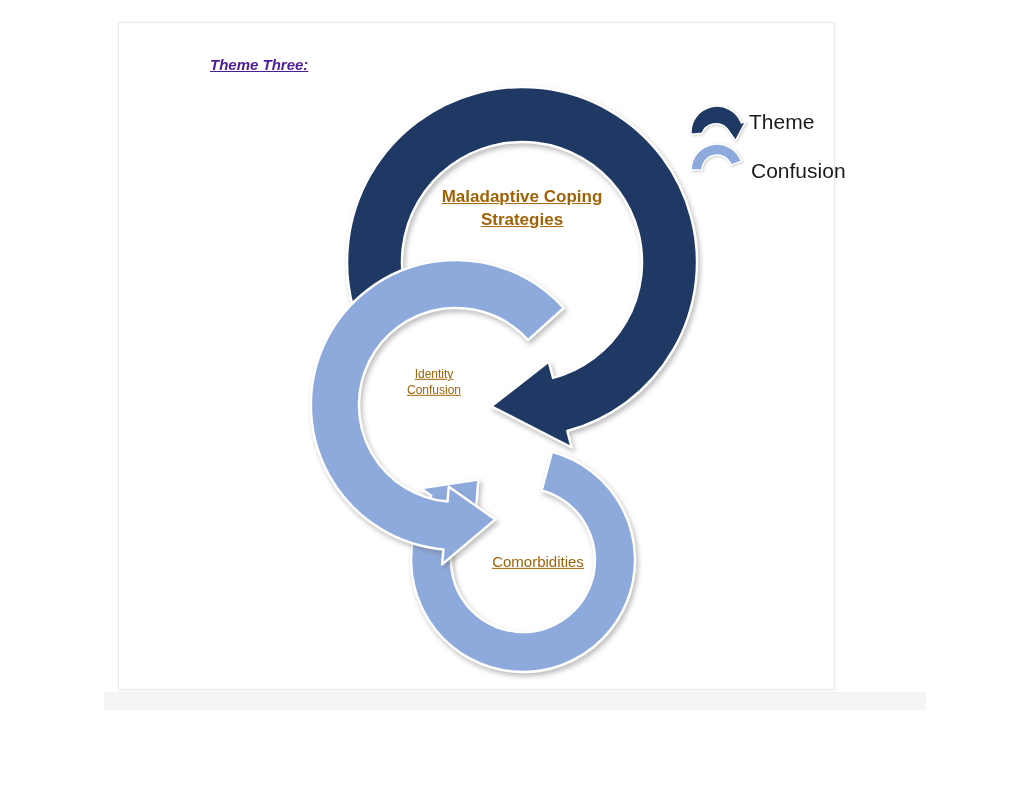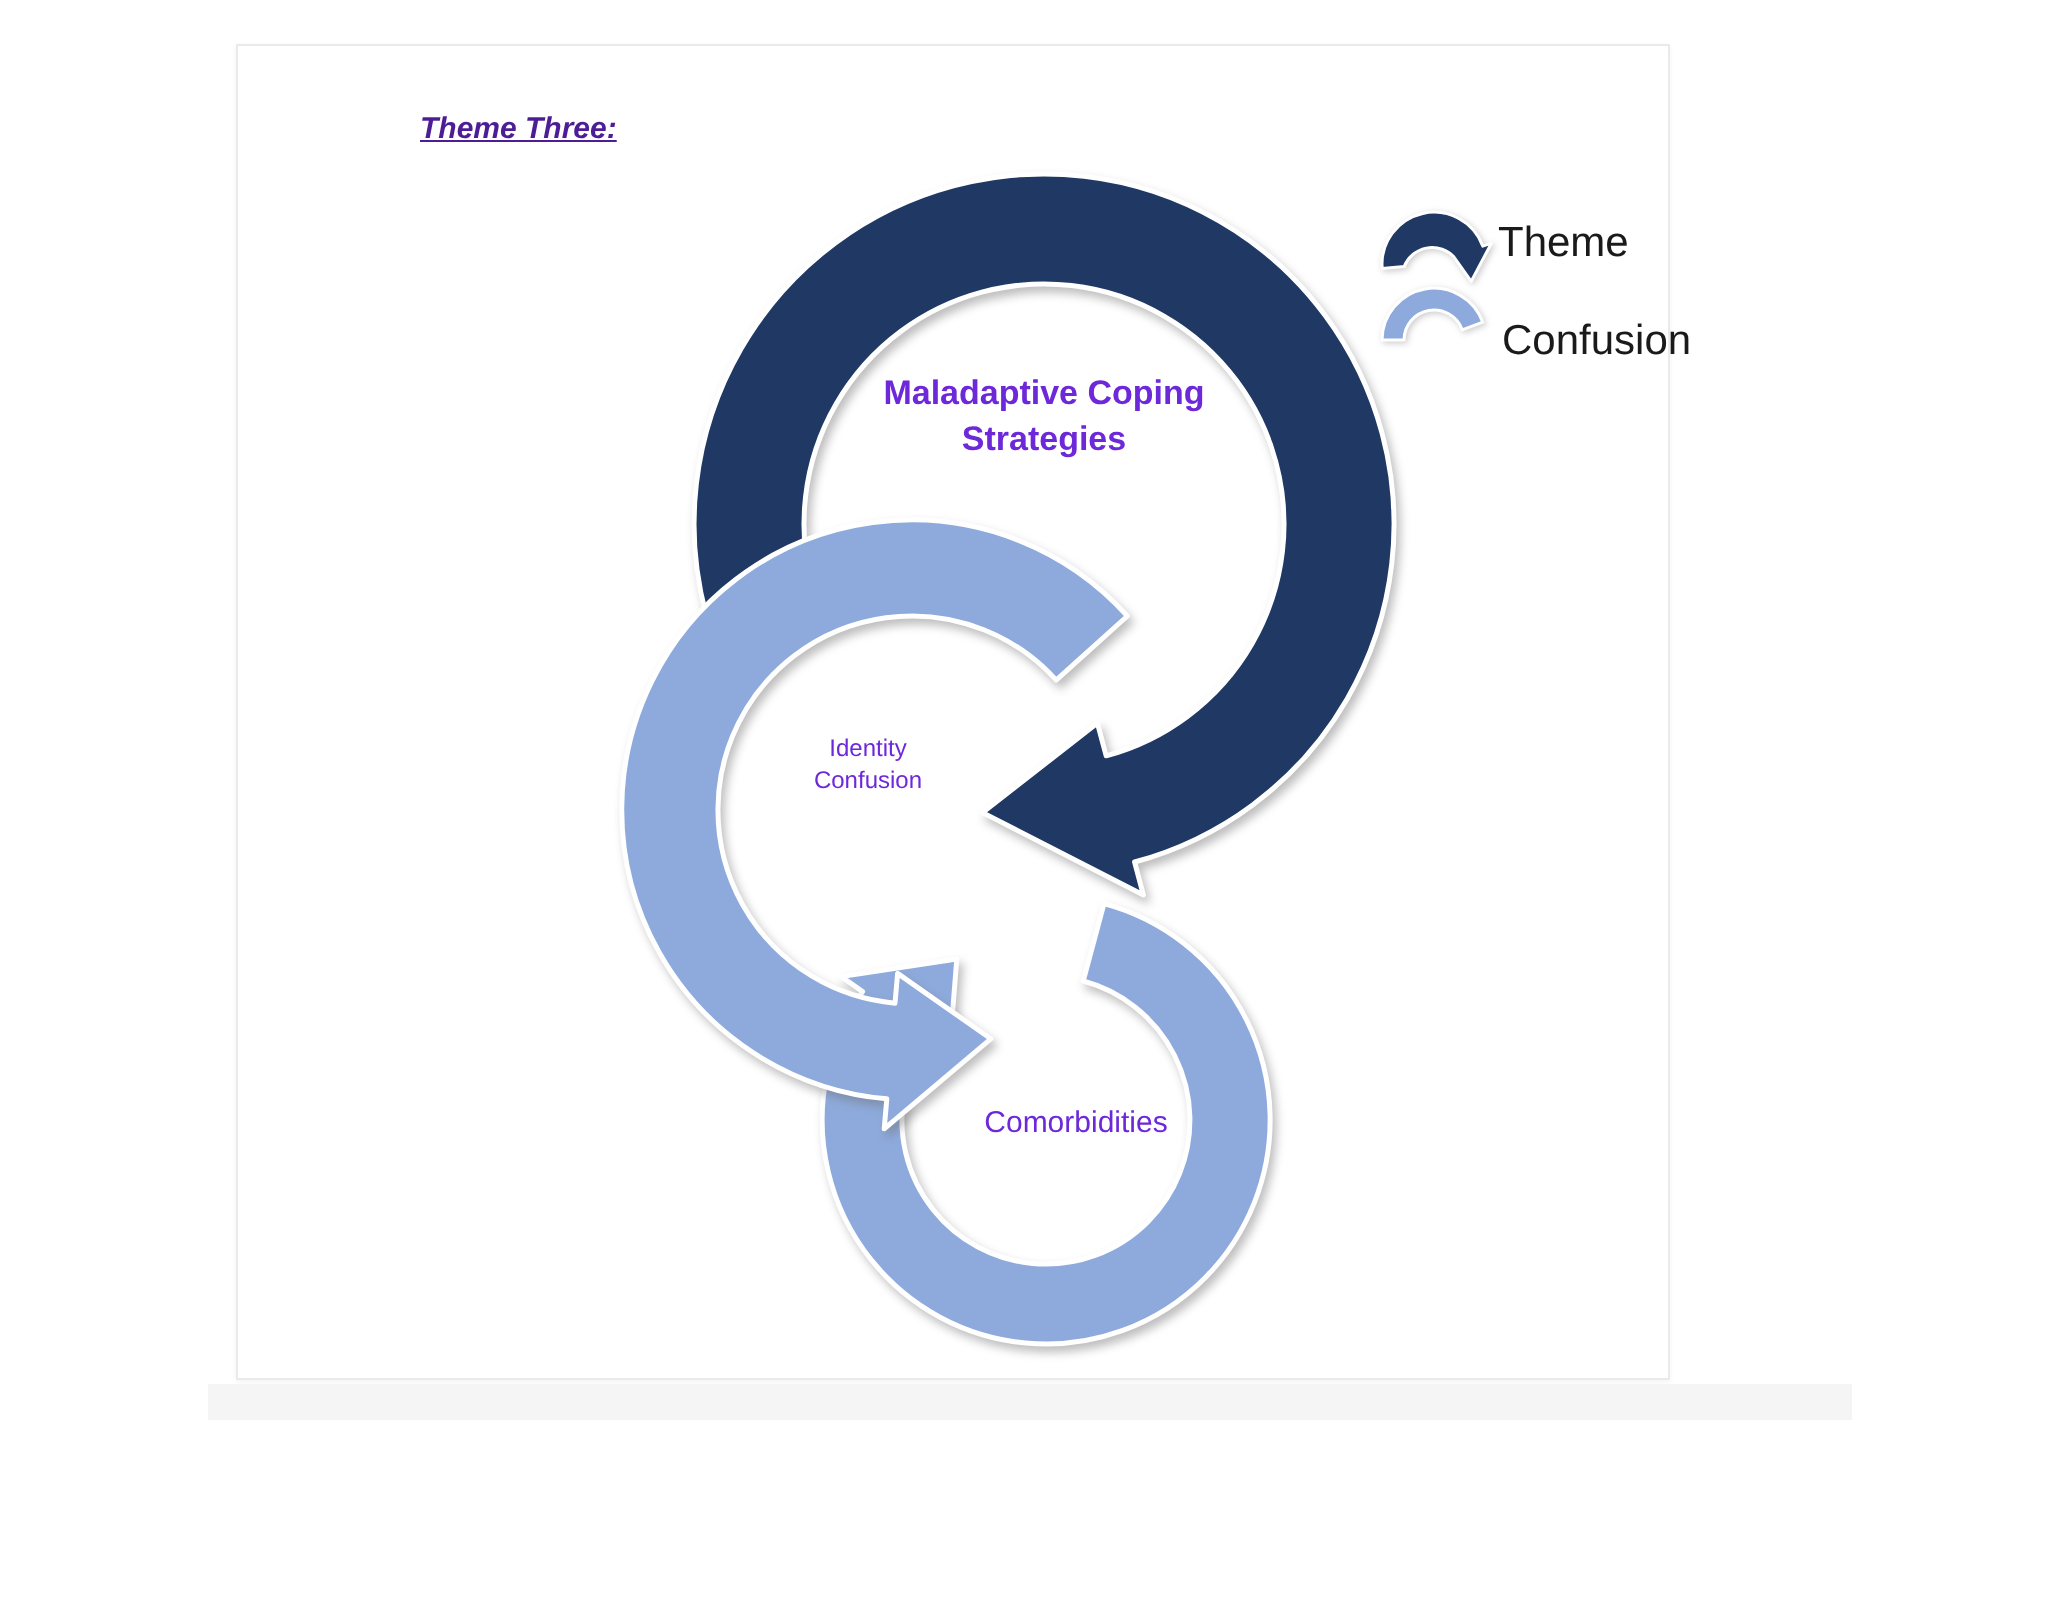--- a/index.html
+++ b/index.html
@@ -44,24 +44,25 @@
     filter: drop-shadow(2px 3px 2.5px rgba(110,110,110,0.45));
   }
   svg .legend-arc {
     stroke: #ffffff;
     stroke-width: 1.5;
     stroke-linejoin: round;
     filter: drop-shadow(1px 1.5px 1.5px rgba(130,130,130,0.4));
   }
   .lbl {
     position: absolute;
-    color: #6d28d9;
+    color: #a16207;
     white-space: pre-line;
     text-align: center;
     line-height: 1.35;
+    text-decoration: underline;
   }
   .heading {
     position: absolute;
     left: 210px;
     top: 56px;
     font-size: 15px;
     font-weight: bold;
     font-style: italic;
     text-decoration: underline;
     color: #4c1d95;

